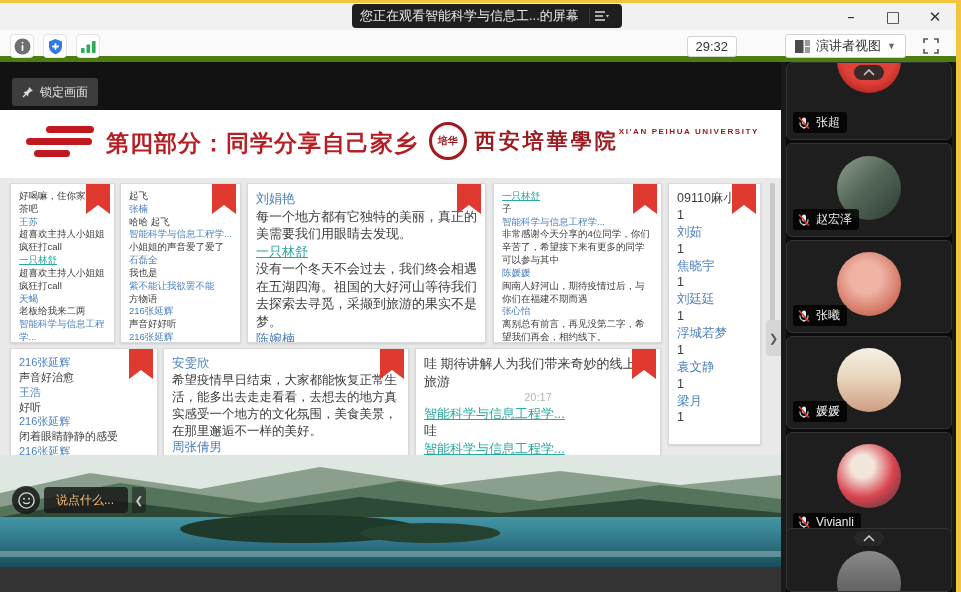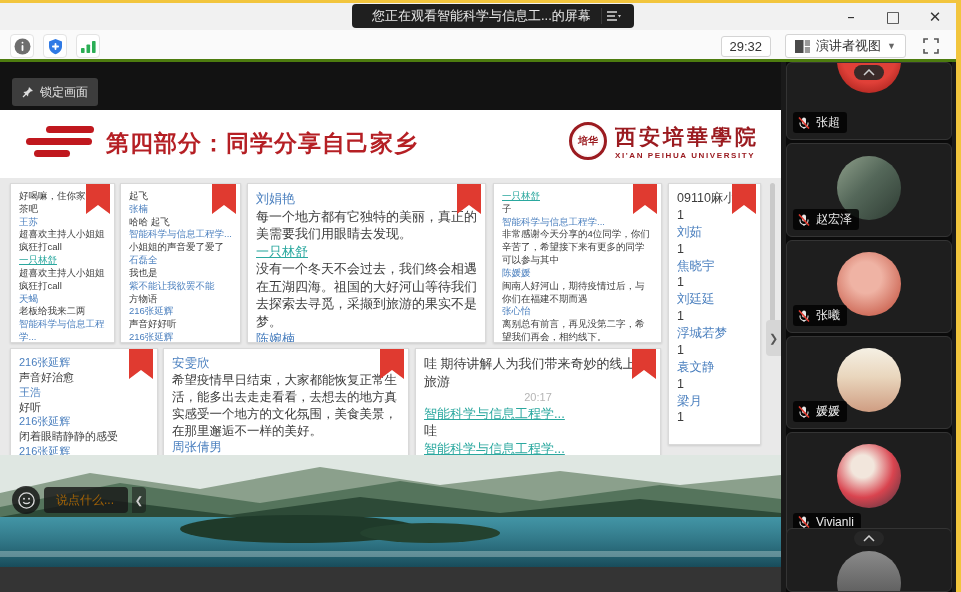--- a/index.html
+++ b/index.html
@@ -3,49 +3,49 @@
 <meta charset="utf-8">
 <style>
   * { margin:0; padding:0; box-sizing:border-box; }
   html,body { width:961px; height:592px; overflow:hidden; }
   body { font-family:"Liberation Sans","DejaVu Sans",sans-serif; background:#1a1a1a; position:relative; }
 
   
   .edge-top { position:absolute; left:0; top:0; width:961px; height:3px; background:#f2c53d; z-index:50; }
   .edge-right { position:absolute; right:0; top:0; width:5px; height:592px; background:#f2c53d; z-index:50; }
   .titlebar { position:absolute; left:0; top:3px; width:961px; height:27px; background:#f1f1f1; display:flex; align-items:center; }
-  .title-pill { position:absolute; left:352px; top:1px; height:24px; background:#1f1f1f; border-radius:4px; display:flex; align-items:center; padding:0 8px 0 20px; gap:10px; }
+  .title-pill { position:absolute; left:352px; top:1px; height:24px; background:#1f1f1f; border-radius:4px; display:flex; align-items:center; padding:0 8px 0 8px; gap:10px; }
   .title-pill span { color:#e8e8e8; font-size:13px; white-space:nowrap; }
   .pill-menu { display:flex; align-items:center; gap:2px; padding:2px 4px; border-left:1px solid #3a3a3a; }
   .win-controls { position:absolute; right:12px; top:0; height:27px; display:flex; align-items:center; gap:14px; }
   .win-btn { width:28px; height:22px; display:flex; align-items:center; justify-content:center; color:#333; font-size:15px; cursor:default; font-family:"DejaVu Sans",sans-serif; }
 
   
-  .toolbar { position:absolute; left:0; top:30px; width:956px; height:32px; background:#fafafa; border-bottom:3px solid #4d7c0f; }
+  .toolbar { position:absolute; left:0; top:30px; width:956px; height:32px; background:#fafafa; border-bottom:6px solid #4d7c0f; }
   .tb-left { position:absolute; left:10px; top:4px; display:flex; gap:9px; align-items:center; }
   .tb-ic { width:24px; height:24px; border:1px solid #e3e3e3; border-radius:4px; background:#fff; display:flex; align-items:center; justify-content:center; }
   .tb-right { position:absolute; right:14px; top:4px; display:flex; gap:14px; align-items:center; }
   .timer-box { border:1px solid #d4d4d4; background:#fff; border-radius:3px; padding:2px 8px; font-size:13px; color:#333; }
-  .view-box { border:1px solid #d4d4d4; background:#fff; border-radius:3px; padding:2px 9px; font-size:13px; color:#333; display:flex; align-items:center; gap:6px; }
+  .view-box { border:1px solid #d4d4d4; background:#fff; border-radius:3px; padding:2px 9px; font-size:13px; color:#333; display:flex; align-items:center; gap:6px;margin-left:34px; }
   .caret { font-size:9px; color:#666; }
 
   
   .share { position:absolute; left:0; top:62px; width:781px; height:530px; background:#101010; overflow:hidden; }
   .share-topbar { position:absolute; left:0; top:0; width:781px; height:48px; background:#121212; }
   .pin-btn { position:absolute; left:12px; top:16px; height:28px; background:#3d3d3d; border-radius:3px; color:#e3e3e3; font-size:12px; display:flex; align-items:center; gap:6px; padding:0 10px; }
   .slide-head { position:absolute; left:0; top:48px; width:781px; height:68px; background:#ffffff; }
   .redlines { position:absolute; left:24px; top:16px; width:70px; }
   .redlines div { height:7px; border-radius:4px; background:#c0181e; margin-bottom:5px; }
   .rl1 { width:48px; margin-left:22px; }
   .rl2 { width:66px; margin-left:2px; }
   .rl3 { width:36px; margin-left:10px; }
   .slide-title { position:absolute; left:106px; top:18px; font-size:23px; font-weight:bold; color:#b51f24; letter-spacing:1px; }
   .logo { position:absolute; right:22px; top:12px; display:flex; align-items:center; gap:8px; }
   .seal { width:38px; height:38px; border-radius:50%; border:3px solid #9b1b20; color:#9b1b20; display:flex; align-items:center; justify-content:center; font-size:10px; font-weight:bold; background:radial-gradient(circle,#fff 55%,#f3dcdc 100%); }
-  .logo-txt { display:flex; flex-direction:column; }
+  .logo-txt { display:flex; flex-direction:row; }
   .logo-cn { font-family:"Liberation Serif","DejaVu Serif",serif; font-size:21px; font-weight:bold; color:#9b1b20; letter-spacing:3px; }
   .logo-en { font-size:8px; color:#9b1b20; letter-spacing:1.6px; font-weight:bold; }
 
   .board { position:absolute; left:0; top:116px; width:781px; height:277px; background:#e9e9e9; }
 
   .card { position:absolute; background:#fff; border:1px solid #d9d9d9; box-shadow:0 1px 2px rgba(0,0,0,.12); overflow:hidden; padding:6px 8px; line-height:1.35; }
   .ribbon { position:absolute; top:0; width:24px; height:30px; background:#e03a30; clip-path:polygon(0 0,100% 0,100% 100%,50% 70%,0 100%); }
   .ln { display:block; color:#3c3c3c; }
   .ln.n { color:#4a7fbe; }
   .ln.nt { color:#2ba89f;text-decoration:underline; }
@@ -54,21 +54,21 @@
   .scrollbar-v { position:absolute; left:770px; top:121px; width:5px; height:150px; background:#c9c9c9; border-radius:3px; }
   .handle { position:absolute; left:766px; top:258px; width:15px; height:36px; background:#d6d6d6; border-radius:4px 0 0 4px; display:flex; align-items:center; justify-content:center; color:#555; font-size:11px; }
 
   
   .photo { position:absolute; left:0; top:393px; width:781px; height:112px; }
   .share-bottom { position:absolute; left:0; top:505px; width:781px; height:25px; background:#343434; }
 
   
   .chat { position:absolute; left:12px; top:424px; display:flex; align-items:center; gap:4px; }
   .chat-emoji { width:28px; height:28px; border-radius:50%; background:rgba(20,20,20,.82); display:flex; align-items:center; justify-content:center; }
-  .chat-input { height:26px; min-width:84px; background:rgba(25,25,25,.82); border-radius:4px; color:#a16207; font-size:12px; display:flex; align-items:center; padding:0 12px; }
+  .chat-input { height:26px; min-width:84px; background:rgba(25,25,25,.82); border-radius:4px; color:#fdba74; font-size:12px; display:flex; align-items:center; padding:0 12px; }
   .chat-collapse { width:14px; height:26px; background:rgba(25,25,25,.55); border-radius:0 4px 4px 0; color:#cfcfcf; font-size:10px; display:flex; align-items:center; justify-content:center; }
 
   
   .sidebar { position:absolute; left:786px; top:62px; width:166px; height:530px; background:#0b0b0b; }
   .tile { position:absolute; left:0; width:166px; background:#1e1e1e; border:1px solid #343434; border-radius:6px; overflow:hidden; }
   .avatar { position:absolute; left:50%; transform:translateX(-50%); width:64px; height:64px; border-radius:50%; }
   .av1 { background:radial-gradient(circle at 50% 42%,#e04038 55%,#8f1410 100%); }
   .av2 { background:linear-gradient(135deg,#8fa08b 0%,#55685a 45%,#2e3c33 100%); }
   .av3 { background:radial-gradient(circle at 45% 40%,#efb3a4 30%,#cf6c5a 75%,#a84436 100%); }
   .av4 { background:linear-gradient(180deg,#f5f0e4 0%,#e9d6bd 45%,#cf9d82 100%); }

